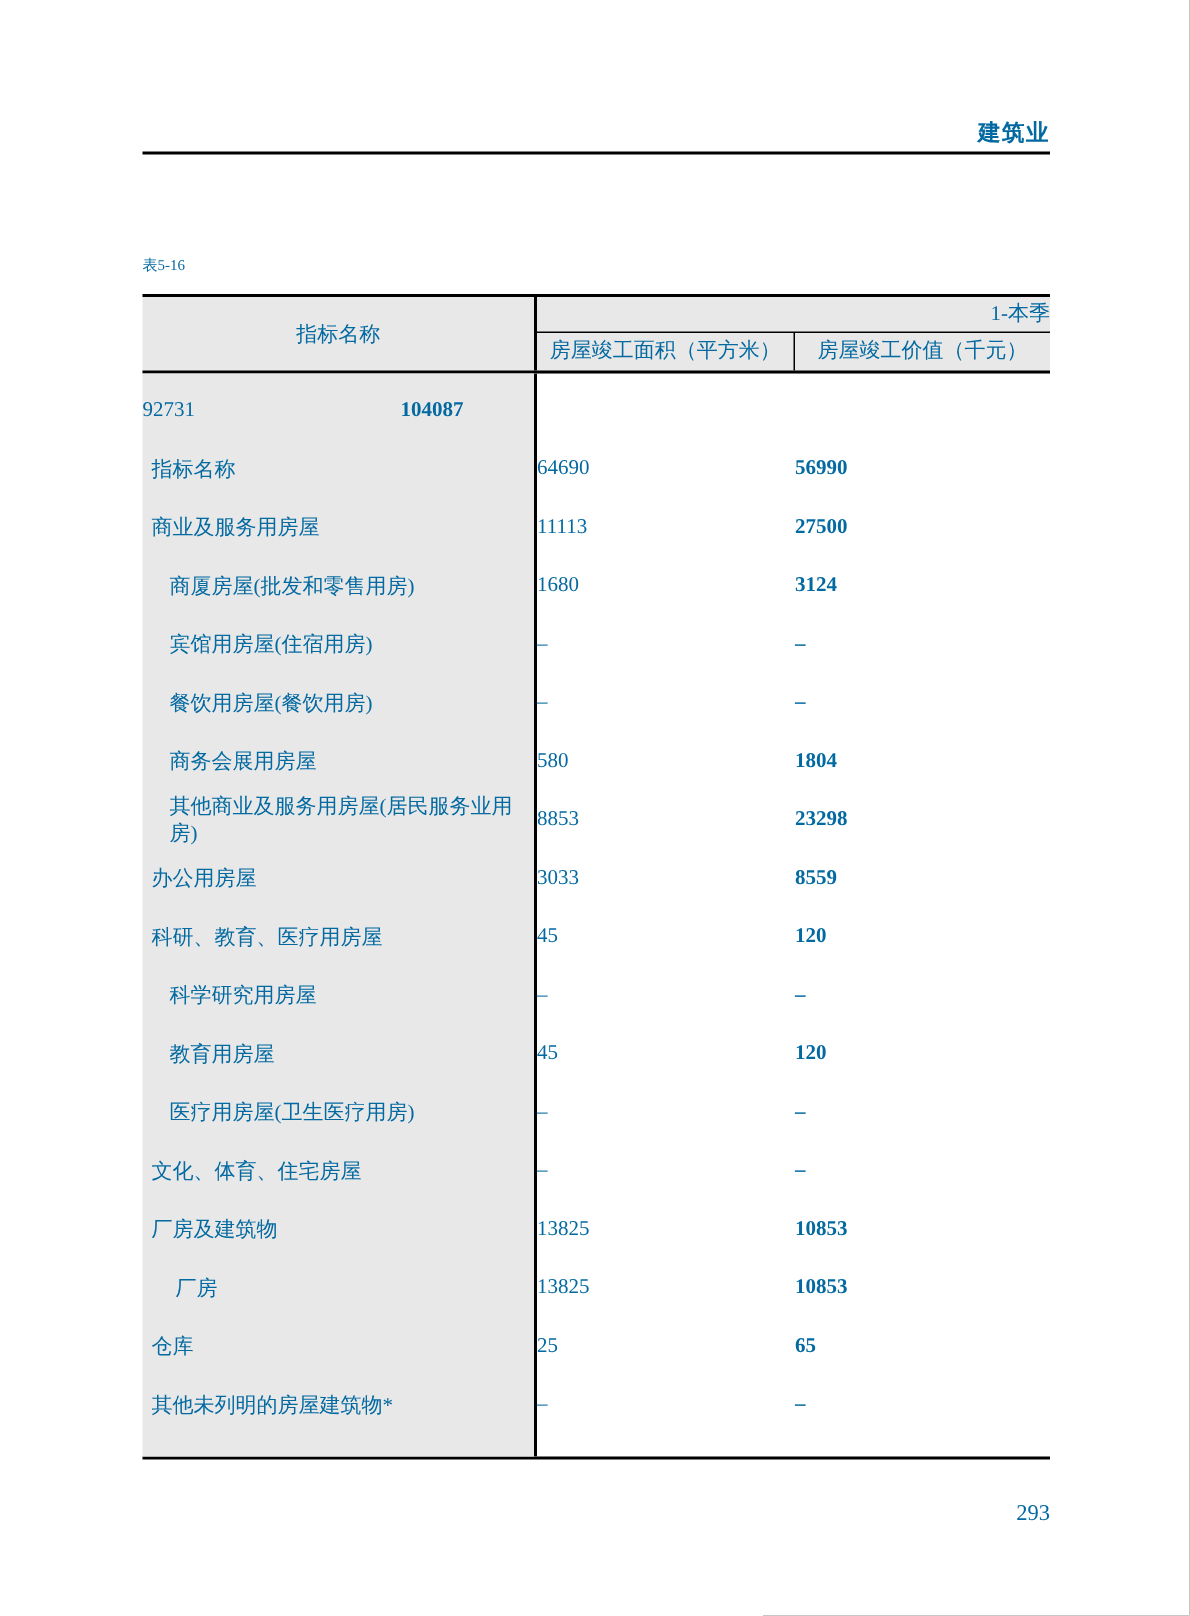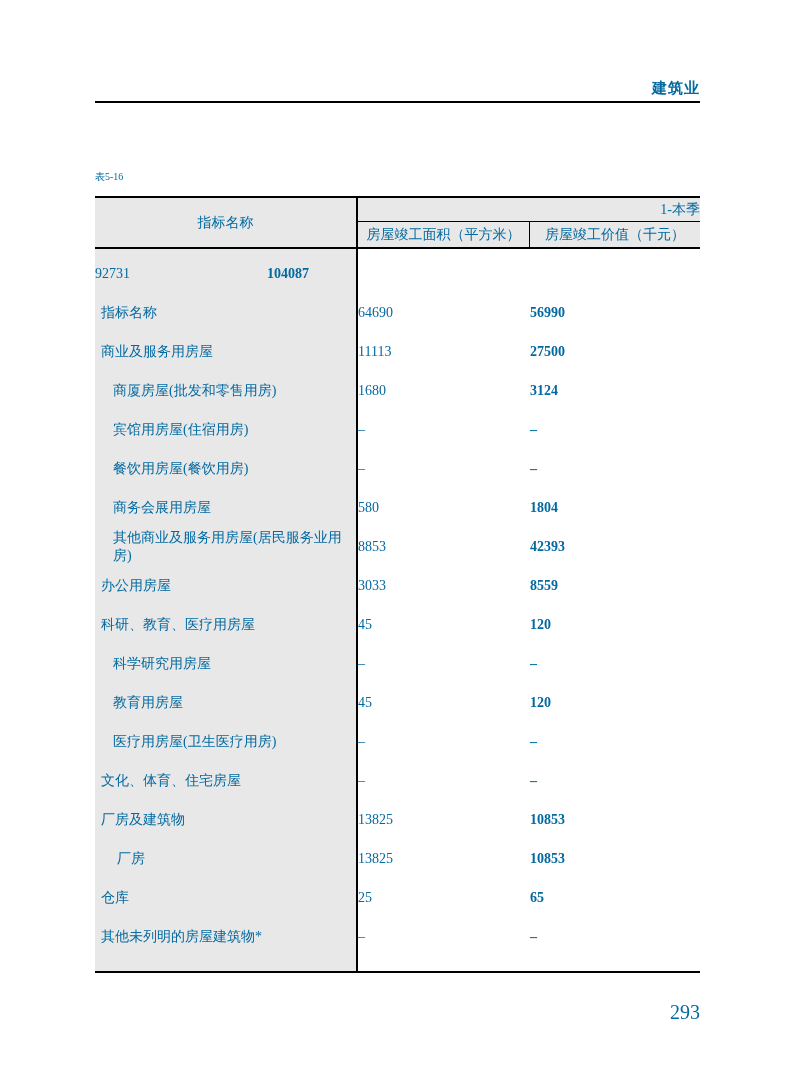--- a/index.html
+++ b/index.html
@@ -81,21 +81,21 @@
   .cell-label { width:263px; padding-left:6px; }
   .cell-label.indent-1 { padding-left:18px; }
   .cell-label.indent-2 { padding-left:22px; }
   .cell-num { text-align:left; }
   .cell-area { width:172px; padding-right:27px; }
   .cell-value { width:170px; padding-right:31px;font-weight:bold; }
 
   .page-number {
     position:absolute; top:1001px; left:95px; width:605px;
     text-align:right;
-    font-size:20px;
+    font-size:15px;
   }
 </style>
 </head>
 <body>
 
 <div class="page">
 
   <div class="running-head">建筑业</div>
 
 
@@ -143,21 +143,21 @@
           <div class="cell-num cell-value">–</div>
         </div>
         <div class="trow">
           <div class="cell-label indent-1">商务会展用房屋</div>
           <div class="cell-num cell-area">580</div>
           <div class="cell-num cell-value">1804</div>
         </div>
         <div class="trow">
           <div class="cell-label indent-1">其他商业及服务用房屋(居民服务业用房)</div>
           <div class="cell-num cell-area">8853</div>
-          <div class="cell-num cell-value">42393</div>
+          <div class="cell-num cell-value">23298</div>
         </div>
         <div class="trow">
           <div class="cell-label indent-0">办公用房屋</div>
           <div class="cell-num cell-area">3033</div>
           <div class="cell-num cell-value">8559</div>
         </div>
         <div class="trow">
           <div class="cell-label indent-0">科研、教育、医疗用房屋</div>
           <div class="cell-num cell-area">45</div>
           <div class="cell-num cell-value">120</div>

